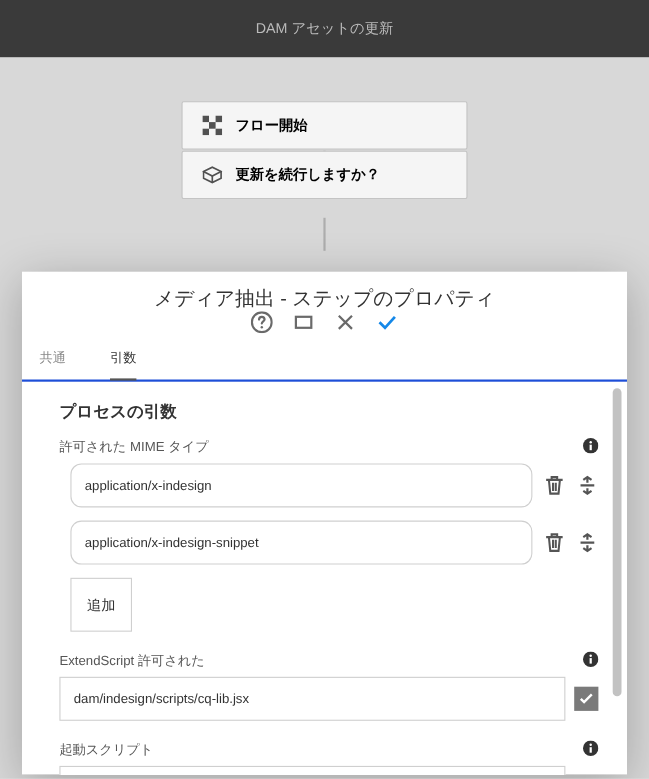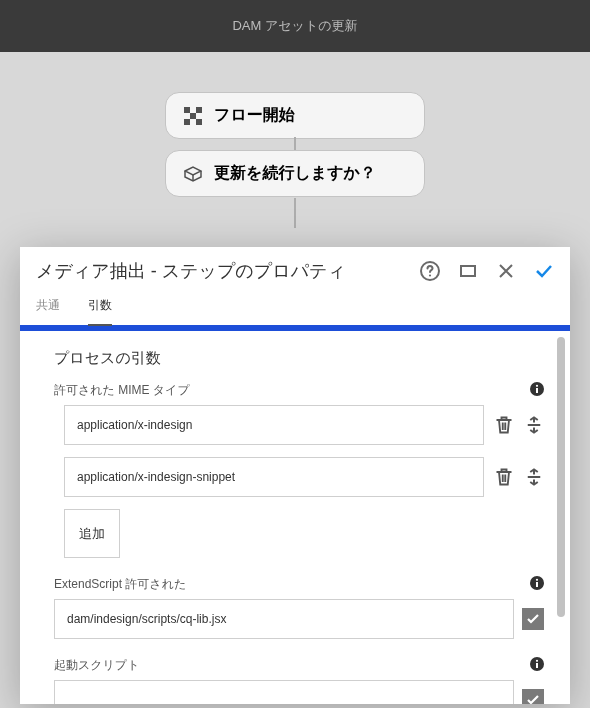--- a/index.html
+++ b/index.html
@@ -1,42 +1,42 @@
 <!DOCTYPE html>
 <html><head>
 <meta charset="utf-8">
 <style>
   * { box-sizing: border-box; margin: 0; padding: 0; }
   html, body { width: 590px; height: 708px; font-family: "Helvetica Neue", Arial, sans-serif; background: #e1e1e1; overflow: hidden; }
   .topbar { height: 52px; background: #3a3a3a; color: #bbb; display: flex; align-items: center; justify-content: center; font-size: 13px; }
   .canvas { position: relative; width: 100%; height: calc(100% - 36px); }
-  .node { position: absolute; left: 50%; transform: translateX(-50%); background: #fff; border: 1px solid #ccc; border-radius: 14px; padding: 12px 18px; display: flex; align-items: center; gap: 12px; font-size: 16px; font-weight: 600; min-width: 260px; }
+  .node { position: absolute; left: 50%; transform: translateX(-50%); background: #fff; border: 1px solid #ccc; border-radius: 2px; padding: 12px 18px; display: flex; align-items: center; gap: 12px; font-size: 13px; font-weight: 600; min-width: 260px; }
   .node .node-icon { width: 18px; height: 18px; display: inline-flex; align-items: center; justify-content: center; color: #555; }
   .connector { position: absolute; left: 50%; width: 2px; background: #b5b5b5; transform: translateX(-50%); }
   .backdrop { position: absolute; inset: 0; background: rgba(0,0,0,0.04); }
   .dialog { position: absolute; left: 20px; right: 20px; top: 195px; bottom: 20px; background: #fff; box-shadow: 0 8px 40px rgba(0,0,0,0.25); display: flex; flex-direction: column; }
-  .dialog-header { display: flex; padding: 12px 16px 0 16px; }
+  .dialog-header { display: flex; align-items: center; padding: 12px 16px 0 16px; flex-direction: column; }
   .dialog-title { font-size: 18px; font-weight: 400; color: #333; flex: 1; }
   .dialog-actions { display: flex; gap: 18px; align-items: center; }
   .dialog-actions .icon-btn { width: 20px; height: 20px; display: inline-flex; align-items: center; justify-content: center; color: #6a6a6a; cursor: pointer; }
   .dialog-actions .icon-btn.primary { color: #1588e8; }
-  .tabs { display: flex; gap: 28px; padding: 14px 16px 0 16px; border-bottom: 6px solid #1d4ed8; }
+  .tabs { display: flex; gap: 40px; padding: 14px 16px 0 16px; border-bottom: 2px solid #1d4ed8; }
   .tab { font-size: 12px; color: #888; padding-bottom: 10px; cursor: pointer; }
   .tab.active { color: #333; border-bottom: 2px solid #555; margin-bottom: -1px; }
   .panel-body { position: relative; flex: 1; overflow: hidden; }
   .scroll-area { position: absolute; inset: 0 16px 0 0; overflow-y: auto; padding: 18px 10px 10px 34px; }
   .fake-scrollbar { position: absolute; top: 6px; right: 5px; width: 8px; height: 280px; background: #c2c2c2; border-radius: 4px; }
-  .section-title { font-size: 15px; font-weight: 400; color: #333; margin-bottom: 14px; }
+  .section-title { font-size: 15px; font-weight: 700; color: #333; margin-bottom: 14px; }
   .field { margin-bottom: 18px; }
   .field-label-row { display: flex; align-items: flex-start; justify-content: space-between; margin-bottom: 6px; }
   .field-label { font-size: 12px; color: #555; }
   .info-icon { width: 14px; height: 14px; display: inline-flex; align-items: center; justify-content: center; color: #333; }
   .info-icon svg { width: 14px; height: 14px; }
   .multi-row { display: flex; align-items: center; gap: 10px; margin-bottom: 12px; }
-  .multi-row input { flex: 1; }
+  .multi-row input { flex: 1; border-radius: 10px; }
   input[type="text"] { height: 40px; border: 1px solid #cfcfcf; padding: 0 12px; font-size: 12px; color: #333; width: 100%; background: #fff; }
   .multi-sub { margin-left: 10px; }
   .row-action { width: 20px; height: 20px; display: inline-flex; align-items: center; justify-content: center; color: #555; cursor: pointer; }
   .add-btn { display: inline-flex; align-items: center; height: 49px; padding: 0 14px; border: 1px solid #cfcfcf; background: #fff; font-size: 13px; color: #333; cursor: pointer; }
   .field-input-row { display: flex; align-items: center; gap: 8px; }
   .check { width: 22px; height: 22px; background: #7a7a7a; display: inline-flex; align-items: center; justify-content: center; color: #fff; flex-shrink: 0; }
   .check svg { width: 14px; height: 14px; }
   svg { display: block; }
 </style>
 </head>
@@ -53,21 +53,21 @@
           <rect x="0" y="0" width="6" height="6" fill="#555"></rect>
           <rect x="6" y="6" width="6" height="6" fill="#555"></rect>
           <rect x="12" y="0" width="6" height="6" fill="#555"></rect>
           <rect x="0" y="12" width="6" height="6" fill="#555"></rect>
           <rect x="12" y="12" width="6" height="6" fill="#555"></rect>
         </svg>
     </span>
     <span>フロー開始</span>
   </div>
   <div class="connector" style="top:85px; height:16px;"></div>
-  <div class="node" style="top:98px;">
+  <div class="node" style="top:85px;">
     <span class="node-icon">
       <svg viewBox="0 0 18 18" fill="none" stroke="#555" stroke-width="1.5">
           <path d="M1 6 L9 2 L17 6 L9 10 Z"></path>
           <path d="M1 6 L1 12 L9 16 L17 12 L17 6"></path>
           <path d="M9 10 L9 16"></path>
         </svg>
     </span>
     <span>更新を続行しますか？</span>
   </div>
   <div class="connector" style="top:146px; height:30px;"></div>

